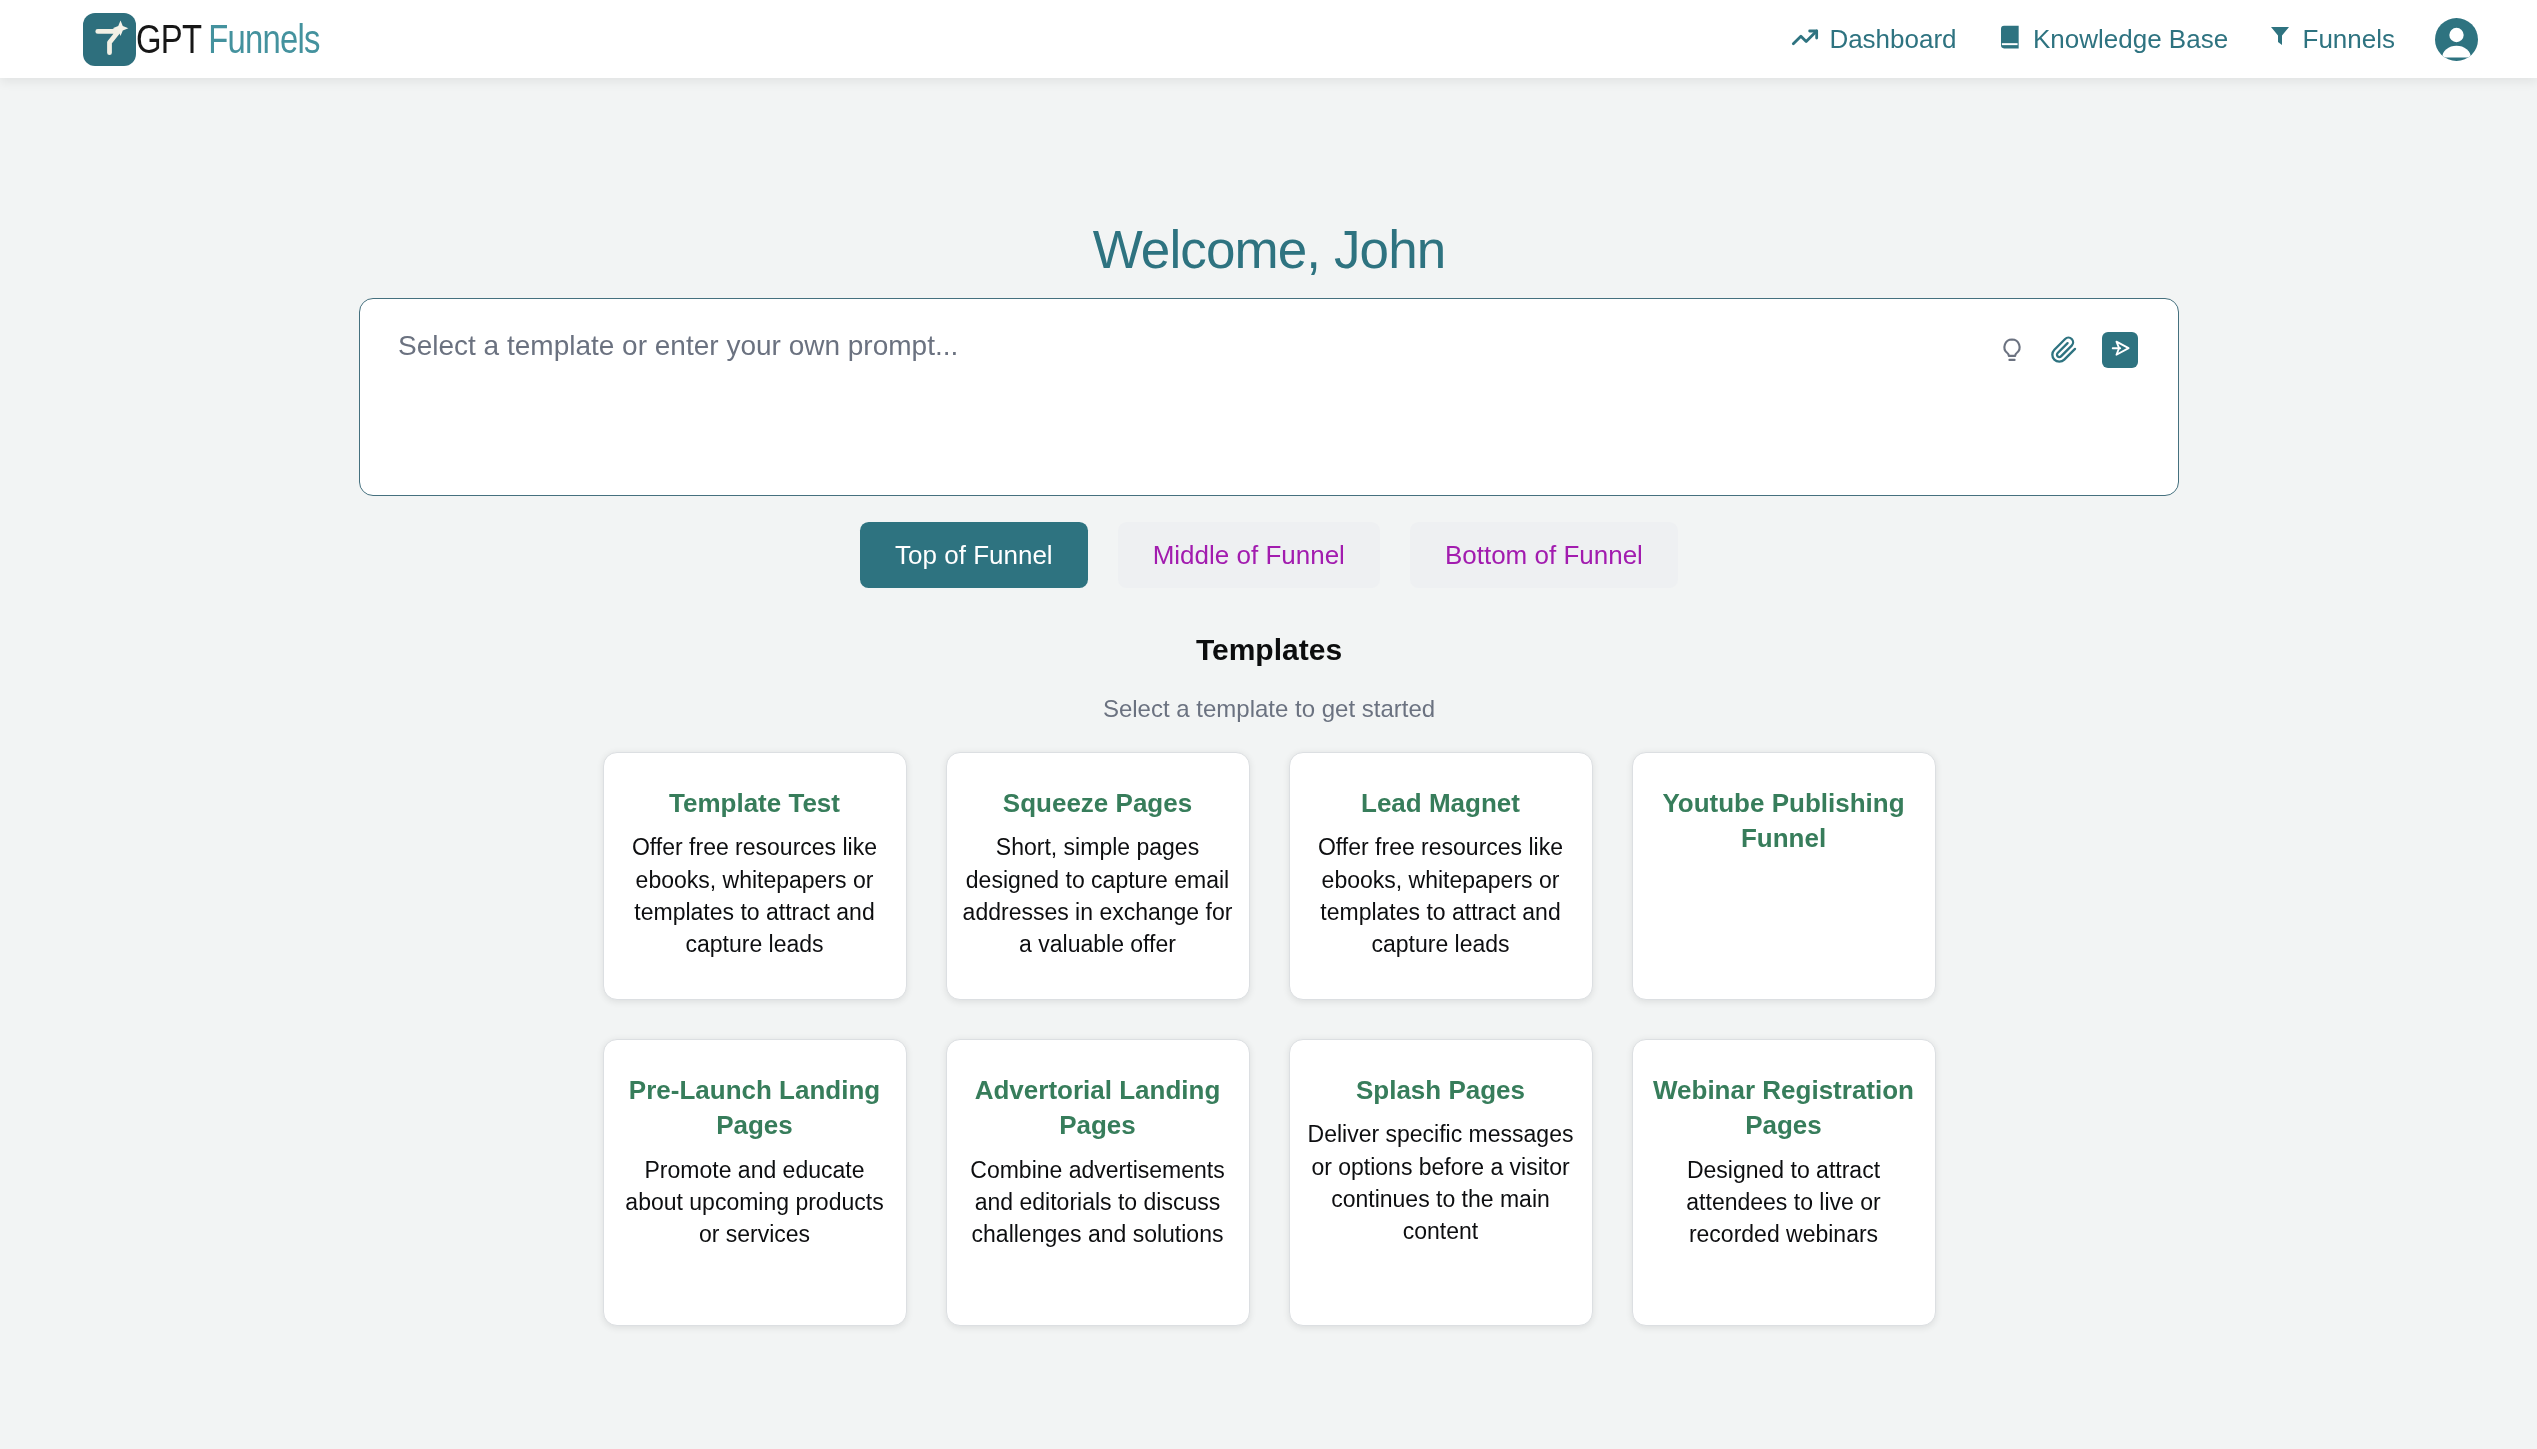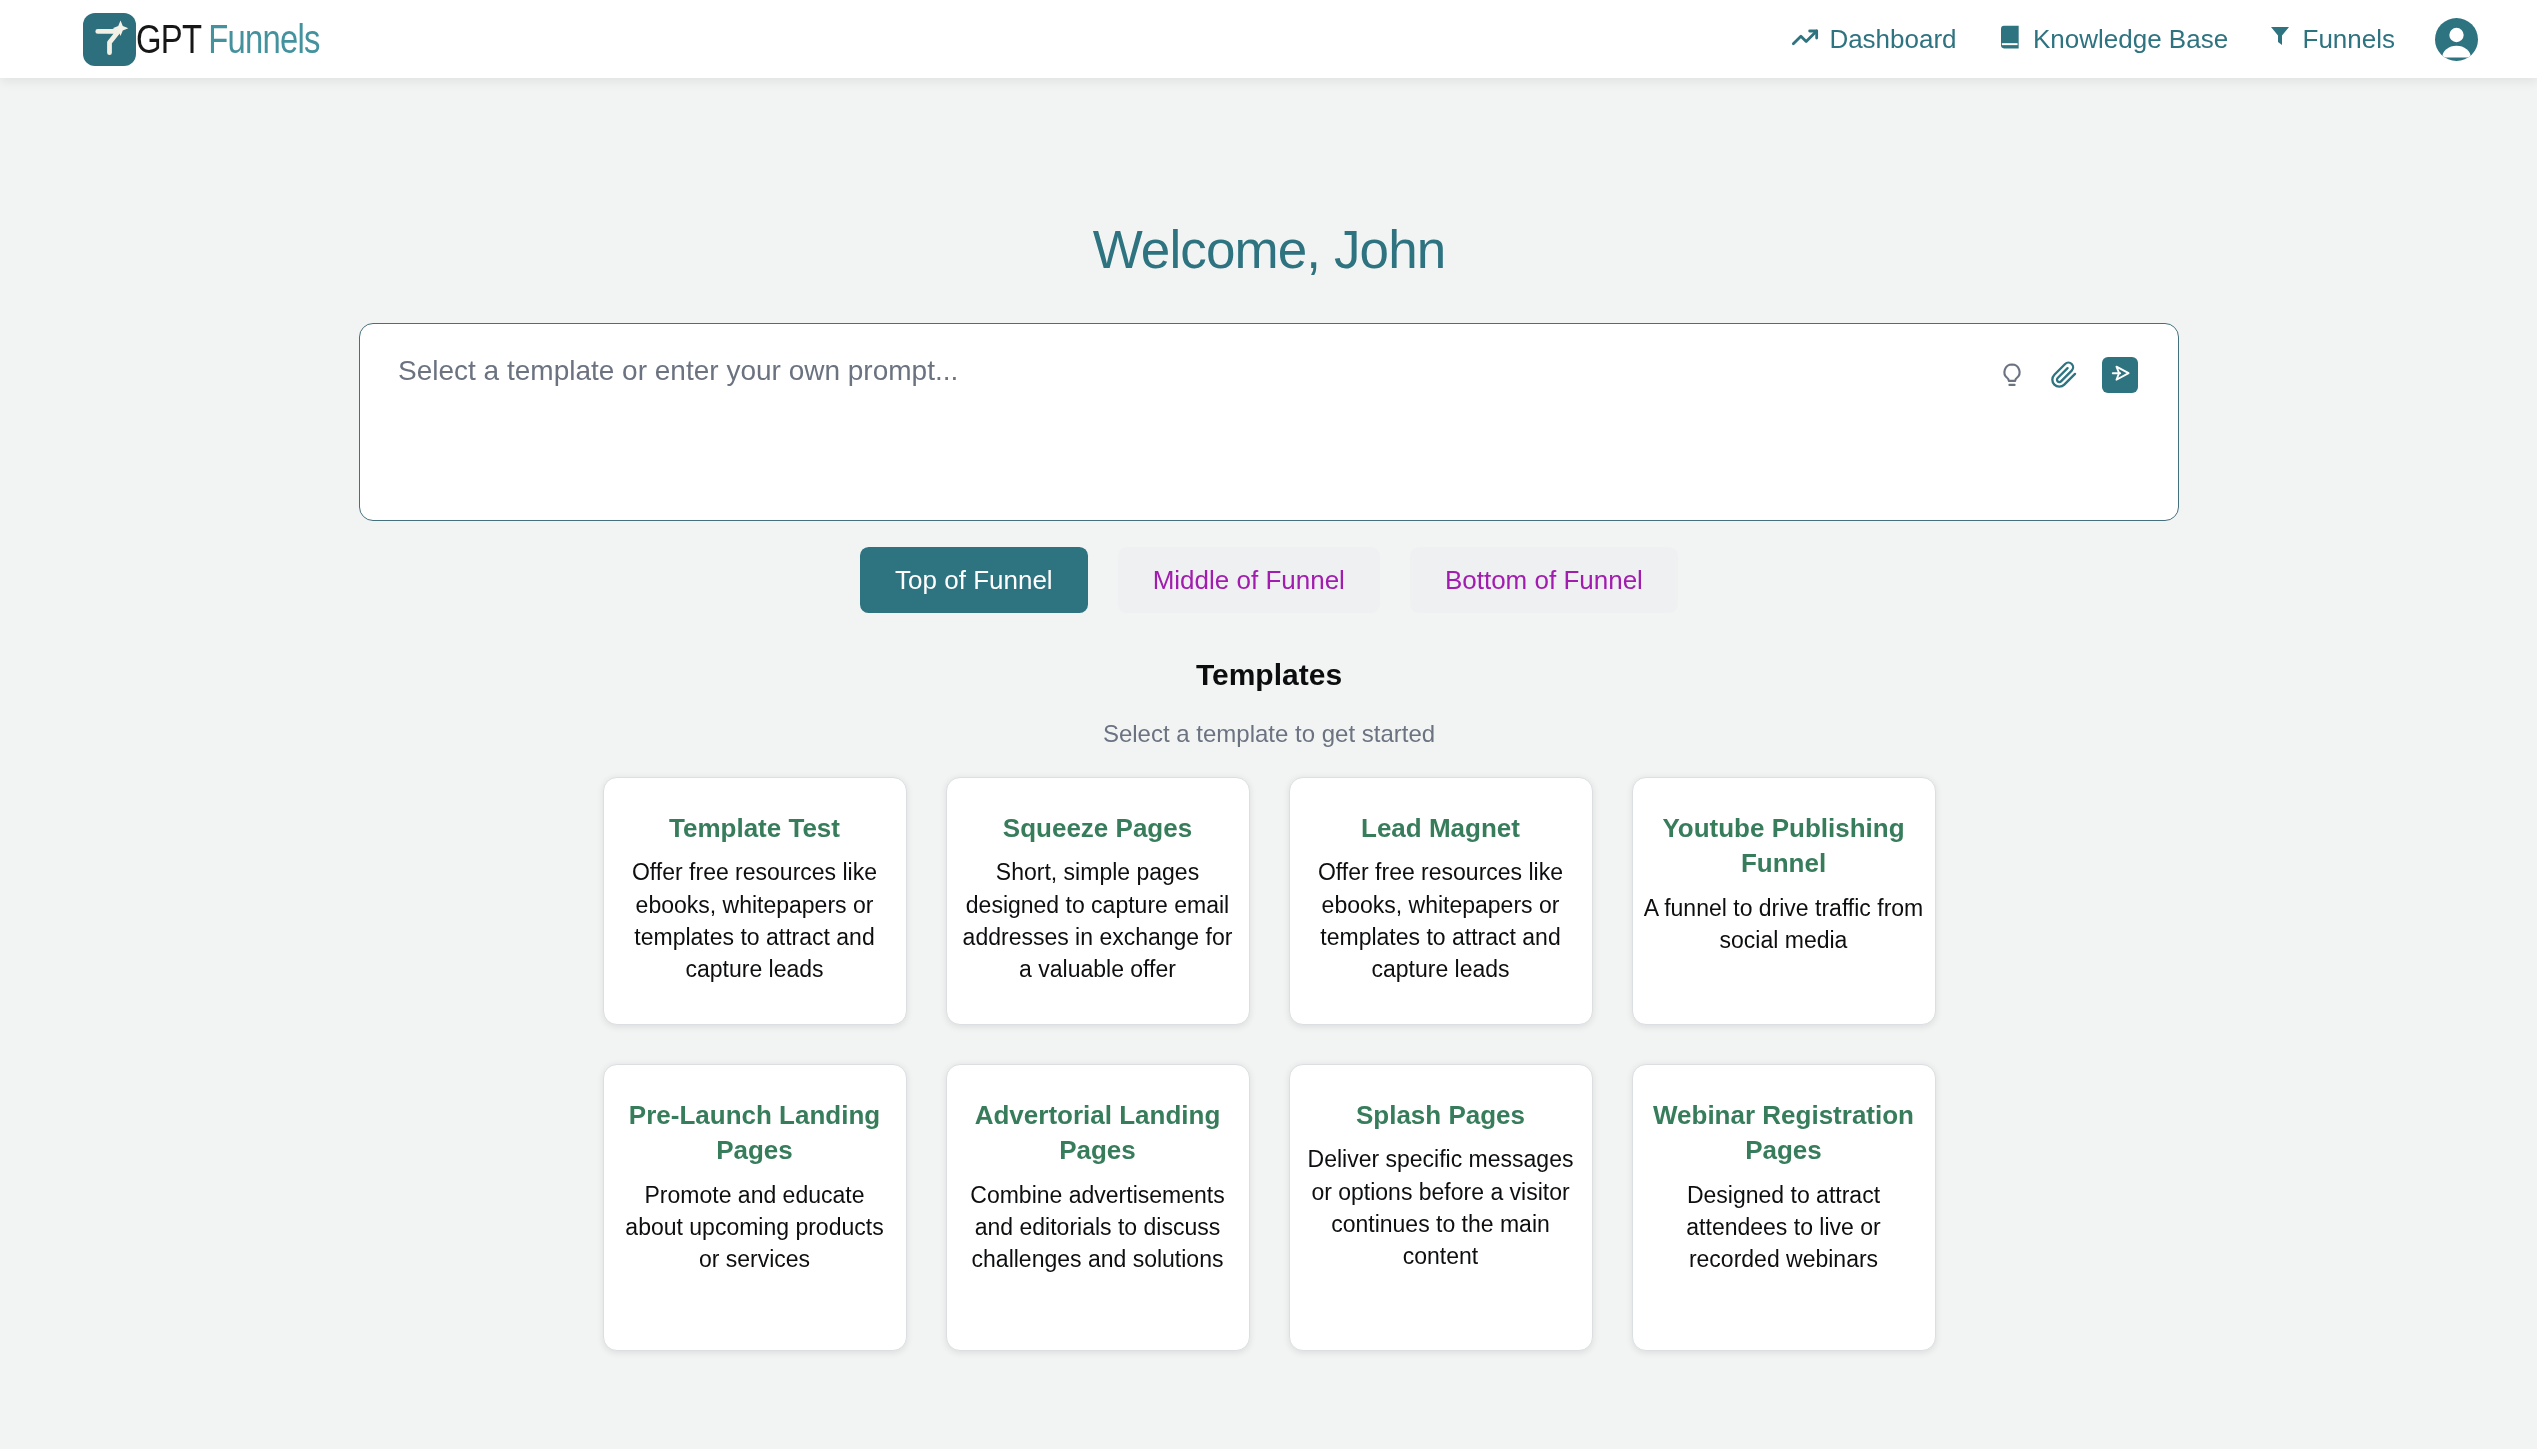--- a/index.html
+++ b/index.html
@@ -41,21 +41,21 @@
 
   
   main { display:flex; flex-direction:column; align-items:center; }
 
   .welcome {
     margin:141px 0 0; font-size:53px; font-weight:400; color:#2e7380;
     letter-spacing:-0.9px;
   }
 
   .prompt-box {
-    margin-top:43px; width:1820px; height:198px;
+    margin-top:18px; width:1820px; height:198px;
     background:#ffffff; border:1.7px solid #45707e; border-radius:14px;
     position:relative;
   }
   .prompt-input {
     position:absolute; inset:0; width:100%; height:100%;
     border:none; outline:none; resize:none; background:transparent;
     font-family:"Liberation Sans", sans-serif;
     font-size:28px; color:#1f2937;
     padding:31px 233px 31px 38px; border-radius:14px;
   }
@@ -198,21 +198,20 @@
     <div class="card">
       <h3 class="card-title">Squeeze Pages</h3>
       <p class="card-desc">Short, simple pages designed to capture email addresses in exchange for a valuable offer</p>
     </div>
     <div class="card">
       <h3 class="card-title">Lead Magnet</h3>
       <p class="card-desc">Offer free resources like ebooks, whitepapers or templates to attract and capture leads</p>
     </div>
     <div class="card">
       <h3 class="card-title">Youtube Publishing Funnel</h3>
-      <p class="card-desc">A funnel to drive traffic from social media</p>
     </div>
   </div>
 
   <div class="cards-row row-2">
     <div class="card">
       <h3 class="card-title">Pre-Launch Landing Pages</h3>
       <p class="card-desc">Promote and educate about upcoming products or services</p>
     </div>
     <div class="card">
       <h3 class="card-title">Advertorial Landing Pages</h3>

